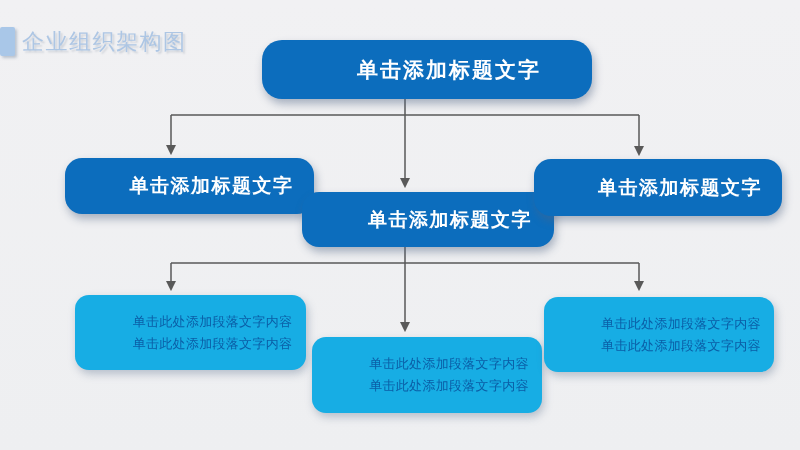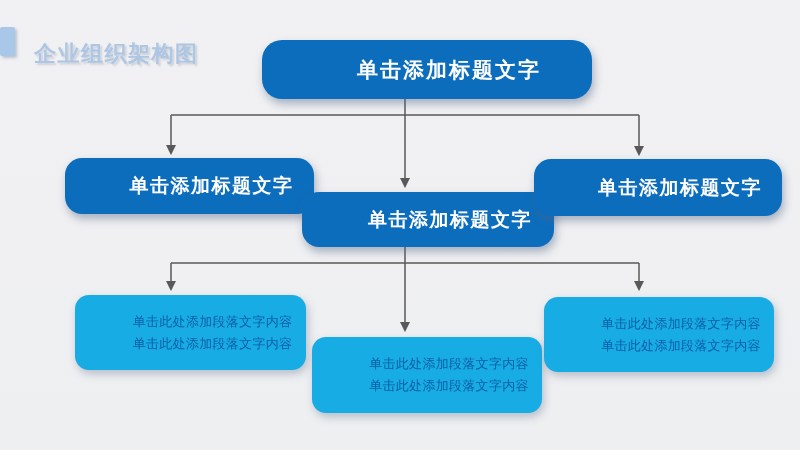--- a/index.html
+++ b/index.html
@@ -10,23 +10,23 @@
     overflow:hidden;
     font-family:"Liberation Sans","DejaVu Sans",sans-serif;
   }
   
   .title-bar{
     position:absolute;left:0;top:27px;width:15px;height:29px;
     background:#a9c7e8;border-radius:2px;
     box-shadow:2px 2px 3px rgba(140,155,175,.55);
   }
   .slide-title{
-    position:absolute;left:22px;top:27px;height:29px;margin:12px;
+    position:absolute;left:22px;top:27px;height:29px;margin:0;
     display:flex;align-items:center;
-    font-size:22px;font-weight:bold;letter-spacing:1.5px;
+    font-size:22px;font-weight:normal;letter-spacing:1.5px;
     color:#adc6e4;
     text-shadow:2px 2px 2px #cdd1d8;
   }
   
   .connectors{position:absolute;left:0;top:0;z-index:1;}
   
   .node{
     position:absolute;z-index:2;
     display:flex;align-items:center;justify-content:center;
     text-align:center;cursor:pointer;padding-left:44px;

